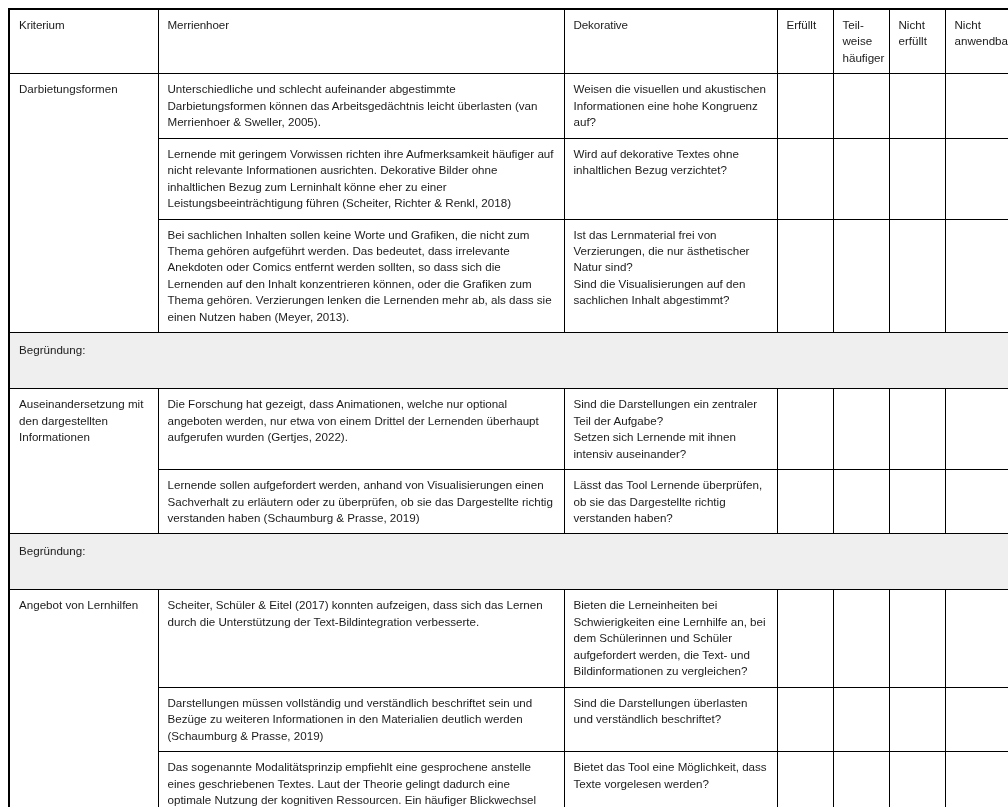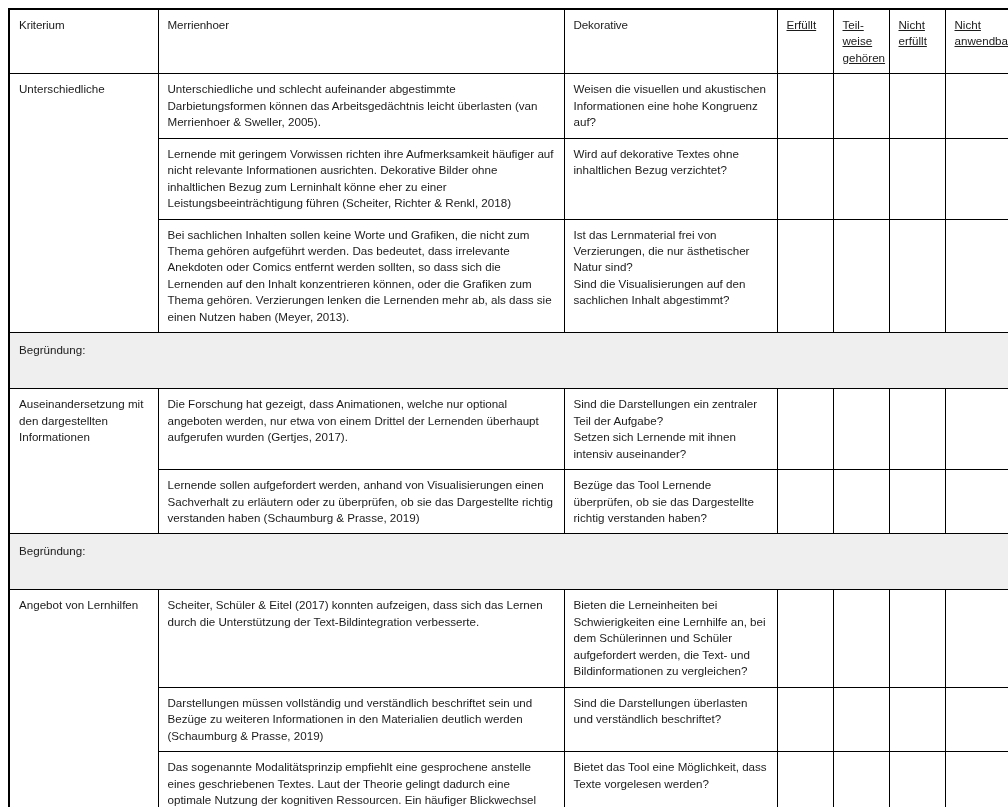--- a/index.html
+++ b/index.html
@@ -54,21 +54,20 @@
     line-height: 1.2;
     letter-spacing: -0.1px;
   }
   th.h-small {
     font-size: 11.4px;
     line-height: 1.28;
     text-align: center;
     padding-left: 3px;
     padding-right: 3px;
     font-weight: bold;
-    text-decoration: underline;
   }
 
   
   col.c-krit  { width: 149px; }
   col.c-besch { width: 406px; }
   col.c-indi  { width: 213px; }
   col.c-erf   { width: 56px; }
   col.c-teil  { width: 56px; }
   col.c-nerf  { width: 56px; }
   col.c-nanw  { width: 78px; }
@@ -110,30 +109,30 @@
         <col class="c-nanw">
     </colgroup>
     <thead>
       <tr>
         <th class="h-big">Kriterium</th>
         <th class="h-big">Merrienhoer</th>
         <th class="h-big">Dekorative</th>
         <th class="h-small">Erfüllt</th>
         <th class="h-small nowrap-block">Teil-
 weise
-gehören</th>
+häufiger</th>
         <th class="h-small nowrap-block">Nicht
 erfüllt</th>
         <th class="h-small nowrap-block">Nicht
 anwendbar</th>
       </tr>
     </thead>
     <tbody id="body">
         <tr>
-          <td class="crit" rowspan="3">Unterschiedliche</td>
+          <td class="crit" rowspan="3">Darbietungsformen</td>
           <td>Unterschiedliche und schlecht aufeinander abgestimmte Darbietungsformen können das Arbeitsgedächtnis leicht überlasten (van Merrienhoer &amp; Sweller, 2005).</td>
           <td class="nowrap-block">Weisen die visuellen und akustischen Informationen eine hohe Kongruenz auf?</td>
           <td class="s-erfuellt"></td>
           <td class="s-teilweise"></td>
           <td class="s-nicht"></td>
           <td class="s-nichtanwend"></td>
         </tr>
         <tr>
           <td>Lernende mit geringem Vorwissen richten ihre Aufmerksamkeit häufiger auf nicht relevante Informationen ausrichten. Dekorative Bilder ohne inhaltlichen Bezug zum Lerninhalt könne eher zu einer Leistungsbeeinträchtigung führen (Scheiter, Richter &amp; Renkl, 2018)</td>
           <td class="nowrap-block">Wird auf dekorative Textes ohne inhaltlichen Bezug verzichtet?</td>
@@ -149,31 +148,31 @@
           <td class="s-erfuellt"></td>
           <td class="s-teilweise"></td>
           <td class="s-nicht"></td>
           <td class="s-nichtanwend"></td>
         </tr>
         <tr class="reason">
           <td colspan="7">Begründung:</td>
         </tr>
         <tr>
           <td class="crit" rowspan="2">Auseinandersetzung mit den dargestellten Informationen</td>
-          <td>Die Forschung hat gezeigt, dass Animationen, welche nur optional angeboten werden, nur etwa von einem Drittel der Lernenden überhaupt aufgerufen wurden (Gertjes, 2017).</td>
+          <td>Die Forschung hat gezeigt, dass Animationen, welche nur optional angeboten werden, nur etwa von einem Drittel der Lernenden überhaupt aufgerufen wurden (Gertjes, 2022).</td>
           <td class="nowrap-block">Sind die Darstellungen ein zentraler Teil der Aufgabe?
 Setzen sich Lernende mit ihnen intensiv auseinander?</td>
           <td class="s-erfuellt"></td>
           <td class="s-teilweise"></td>
           <td class="s-nicht"></td>
           <td class="s-nichtanwend"></td>
         </tr>
         <tr>
           <td>Lernende sollen aufgefordert werden, anhand von Visualisierungen einen Sachverhalt zu erläutern oder zu überprüfen, ob sie das Dargestellte richtig verstanden haben (Schaumburg &amp; Prasse, 2019)</td>
-          <td class="nowrap-block">Bezüge das Tool Lernende überprüfen, ob sie das Dargestellte richtig verstanden haben?</td>
+          <td class="nowrap-block">Lässt das Tool Lernende überprüfen, ob sie das Dargestellte richtig verstanden haben?</td>
           <td class="s-erfuellt"></td>
           <td class="s-teilweise"></td>
           <td class="s-nicht"></td>
           <td class="s-nichtanwend"></td>
         </tr>
         <tr class="reason">
           <td colspan="7">Begründung:</td>
         </tr>
         <tr>
           <td class="crit" rowspan="3">Angebot von Lernhilfen</td>

